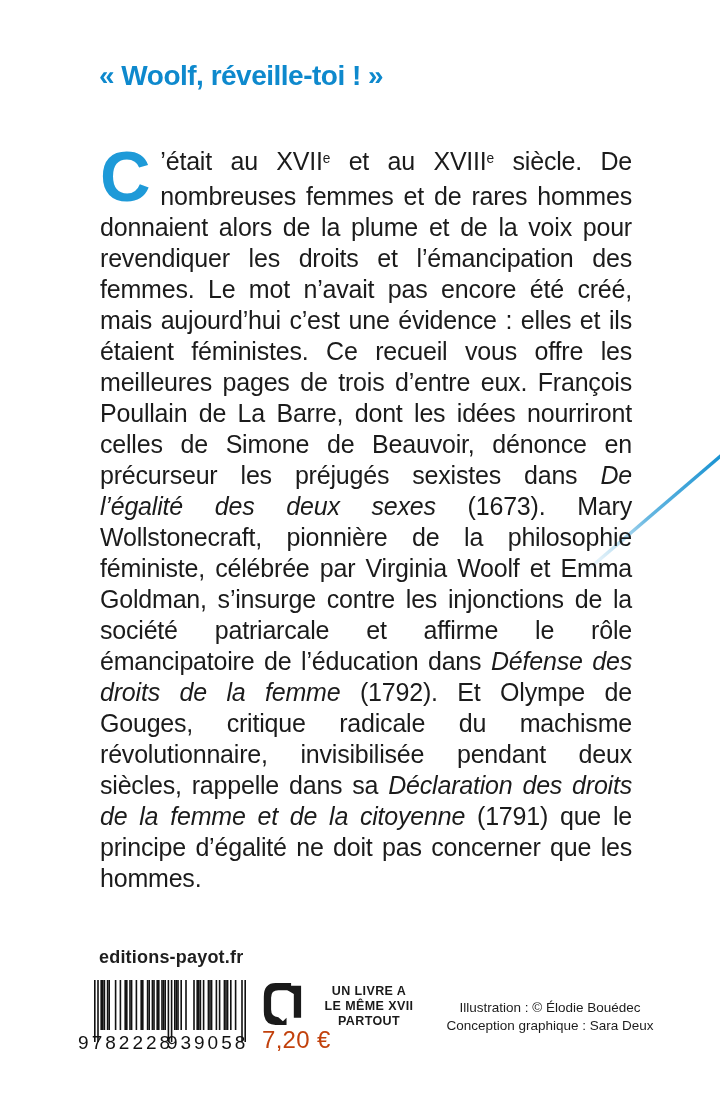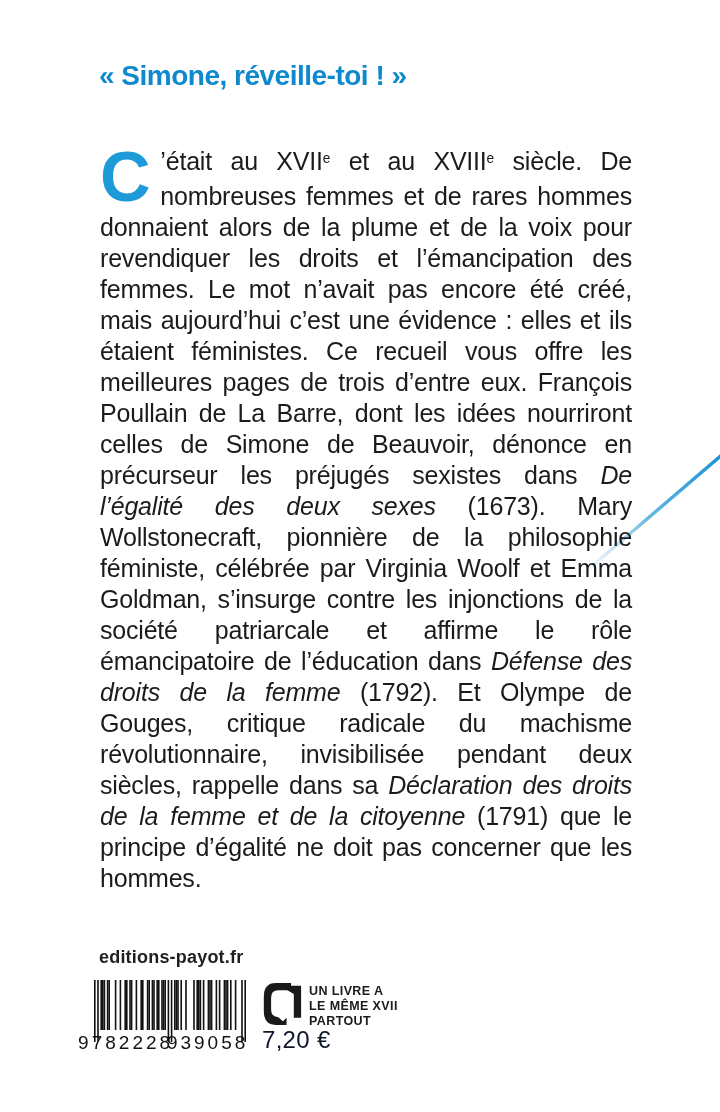--- a/index.html
+++ b/index.html
@@ -37,25 +37,25 @@
   .diag-svg{position:absolute;left:0;top:0;z-index:1;pointer-events:none;}
   .website{
     position:absolute;left:99px;top:947px;
     font-size:18px;letter-spacing:0.2px;color:#1f1f1f;font-weight:bold;
   }
   .barcode-wrap{position:absolute;left:76px;top:980px;}
   .pricelogo-wrap{position:absolute;left:262px;top:981px;}
   .pricelogo-text{
     position:absolute;left:47px;top:3px;width:120px;
     font-size:12.5px;font-weight:bold;line-height:15px;
-    letter-spacing:0.4px;color:#1a1a1a;white-space:nowrap;
+    letter-spacing:0.4px;color:#1a1a1a;white-space:nowrap;text-align:center;
   }
   .price{
     position:absolute;left:0;top:45px;
-    font-size:24px;color:#0f172a;letter-spacing:0.3px;white-space:nowrap;
+    font-size:24px;color:#c2410c;letter-spacing:0.3px;white-space:nowrap;
   }
   .credits{
     position:absolute;left:428px;top:999px;width:244px;
     text-align:center;font-size:13.5px;line-height:17.5px;color:#1c1c1c;
   }
 </style>
 </head>
 <body>
 
 <div class="page">
@@ -64,21 +64,21 @@
     <defs>
       <linearGradient id="diagGrad" gradientUnits="userSpaceOnUse" x1="584" y1="573" x2="724" y2="453">
         <stop id="diagStop0" offset="0" stop-opacity="0.18" stop-color="#bfe0f3"></stop>
         <stop id="diagStop1" offset="0.45" stop-opacity="0.65" stop-color="#1691d1"></stop>
         <stop id="diagStop2" offset="1" stop-opacity="1" stop-color="#1691d1"></stop>
       </linearGradient>
     </defs>
     <line x1="584" y1="573" x2="724" y2="453" stroke="url(#diagGrad)" stroke-width="3.4"></line>
   </svg>
 
-  <div class="cover-title" style="color: rgb(14, 137, 205);">« Simone, réveille-toi ! »</div>
+  <div class="cover-title" style="color: rgb(14, 137, 205);">« Woolf, réveille-toi ! »</div>
 
   <div class="body-block">
     <span class="dropcap" style="color: rgb(30, 154, 216);">C</span><span><span>’était au XVII</span><sup>e</sup><span> et au XVIII</span><sup>e</sup><span> siècle. De nombreuses femmes et de rares hommes donnaient alors de la plume et de la voix pour revendiquer les droits et l’émancipation des femmes. Le mot n’avait pas encore été créé, mais aujourd’hui c’est une évidence : elles et ils étaient féministes. Ce recueil vous offre les meilleures pages de trois d’entre eux. François Poullain de La Barre, dont les idées nourriront celles de Simone de Beauvoir, dénonce en précurseur les préjugés sexistes dans </span><i>De l’égalité des deux sexes</i><span> (1673). Mary Wollstonecraft, pionnière de la philosophie féministe, célébrée par Virginia Woolf et Emma Goldman, s’insurge contre les injonctions de la société patriarcale et affirme le rôle émancipatoire de l’éducation dans </span><i>Défense des droits de la femme</i><span> (1792). Et Olympe de Gouges, critique radicale du machisme révolutionnaire, invisibilisée pendant deux siècles, rappelle dans sa </span><i>Déclaration des droits de la femme et de la citoyenne</i><span> (1791) que le principe d’égalité ne doit pas concerner que les hommes.</span></span>
   </div>
 
   <div class="website">editions-payot.fr</div>
 
   <div class="barcode-wrap">
     <svg id="barcodeSvg" width="172" height="72" viewBox="-18 0 172 72">
         <rect x="0.00" y="0" width="1.60" height="62" fill="#121212"></rect>
@@ -142,14 +142,18 @@
       <path d="M28,5 L43,5 L43,40 L35,40 L35,14 L28,10 Z"></path>
     </svg>
     <div class="pricelogo-text">
       <div>UN LIVRE A</div>
       <div>LE MÊME XVII</div>
       <div>PARTOUT</div>
     </div>
     <div class="price">7,20 €</div>
   </div>
 
+  <div class="credits">
+    <div>Illustration : © Élodie Bouédec</div>
+    <div>Conception graphique : Sara Deux</div>
+  </div>
 
 </div>
 
 </body></html>

